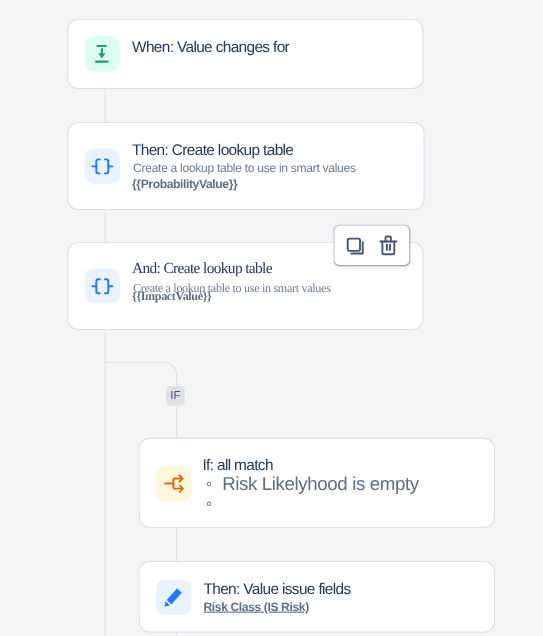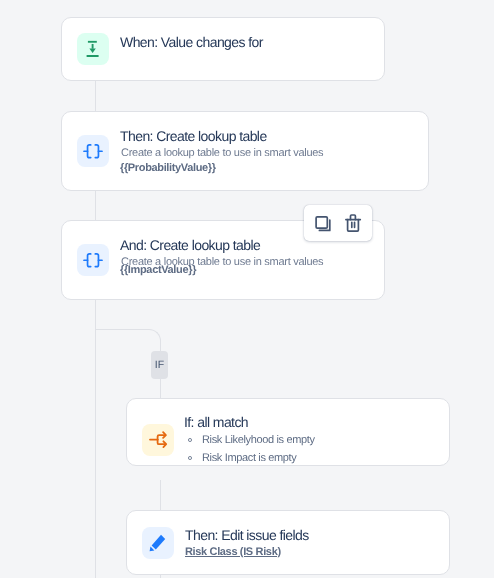--- a/index.html
+++ b/index.html
@@ -49,21 +49,21 @@
   .ifbadge{
     position:absolute;background:#DFE1E6;border-radius:4px;
     display:flex;align-items:center;justify-content:center;
     font-size:10.5px;letter-spacing:0.1px;color:#44546F;line-height:18px;
   }
 
   
   .bullet{position:absolute;width:6px;height:6px;line-height:0;}
   .bullet svg{display:block;}
   .cond-txt{
-    position:absolute;font-size:11px;letter-spacing:-0.35px;
+    position:absolute;font-size:17px;letter-spacing:-0.35px;
     color:#5E6C84;line-height:14px;white-space:nowrap;
   }
 
   
   .toolbar{
     position:absolute;background:#FFFFFF;border-radius:5px;
     box-shadow:0 1px 3px rgba(9,30,66,0.20), 0 0 1px rgba(9,30,66,0.30);
   }
   .tbtn{
     position:absolute;display:flex;align-items:center;justify-content:center;
@@ -77,55 +77,55 @@
 
   <div class="conn conn-v" style="left:95px;top:81px;height:30px;"></div>
   <div class="conn conn-v" style="left:95px;top:191px;height:29px;"></div>
   <div class="conn conn-v" style="left:95px;top:300px;height:278px;"></div>
 
   <div class="corner" style="left:95px;top:329px;width:65px;height:23px;"></div>
   <div class="conn conn-v" style="left:160px;top:368px;height:30px;"></div>
   <div class="conn conn-v" style="left:160px;top:480px;height:30px;"></div>
   <div class="conn conn-v" style="left:160px;top:575px;height:3px;"></div>
 
-  <div class="ifbadge" style="left:151px;top:351px;width:17px;height:28px;">
+  <div class="ifbadge" style="left:151px;top:351px;width:17px;height:18px;">
     <span>IF</span>
   </div>
 
   <div class="card" style="left:61px;top:17px;width:324px;height:64px;">
     <div class="iconbox" style="left:15px;top:15px;background:#DCFFF1;">
       <svg width="32" height="32" viewBox="0 0 32 32">
         <g stroke="#1F9A66" fill="none" stroke-linecap="butt">
           <line x1="10.9" y1="8.8" x2="19.8" y2="8.8" stroke-width="1.85"></line>
           <line x1="9.6" y1="23.0" x2="21.6" y2="23.0" stroke-width="2"></line>
           <line x1="15.6" y1="10.95" x2="15.6" y2="15.7" stroke-width="1.9"></line>
         </g>
         <path d="M12.4 15.4 L18.8 15.4 L15.6 20.1 Z" fill="#1F9A66"></path>
       </svg>
     </div>
     <div class="title" style="left:58px;top:16px;">When: Value changes for</div>
   </div>
 
-  <div class="card" style="left:61px;top:111px;width:368px;height:80px;">
+  <div class="card" style="left:61px;top:111px;width:325px;height:80px;">
     <div class="iconbox" style="left:15px;top:23px;background:#E9F2FF;">
       <svg width="32" height="32" viewBox="0 0 32 32">
         <g stroke="#1D7AFC" stroke-width="1.7" fill="none" stroke-linecap="round" stroke-linejoin="round">
           <path d="M13.7 9.9 L12.4 9.9 C11.3 9.9 10.55 10.6 10.55 11.6 L10.55 20.9 C10.55 21.9 11.3 22.6 12.4 22.6 L13.7 22.6"></path>
           <path d="M7.0 16.25 L10.55 16.25"></path>
           <path d="M18.3 9.9 L19.6 9.9 C20.7 9.9 21.45 10.6 21.45 11.6 L21.45 20.9 C21.45 21.9 20.7 22.6 19.6 22.6 L18.3 22.6"></path>
           <path d="M25.0 16.25 L21.45 16.25"></path>
         </g>
       </svg>
     </div>
     <div class="title" style="left:58px;top:16px;">Then: Create lookup table</div>
     <div class="sub" style="left:59px;top:34px;">Create a lookup table to use in smart values</div>
     <div class="sv" style="left:58px;top:49px;">{{ProbabilityValue}}</div>
   </div>
 
-  <div class="card" style="left:61px;top:220px;width:324px;height:80px;">
+  <div class="card" style="left:61px;top:220px;width:324px;height:80px;font-family:Liberation Serif, serif;">
     <div class="iconbox" style="left:15px;top:23px;background:#E9F2FF;">
       <svg width="32" height="32" viewBox="0 0 32 32">
         <g stroke="#1D7AFC" stroke-width="1.7" fill="none" stroke-linecap="round" stroke-linejoin="round">
           <path d="M13.7 9.9 L12.4 9.9 C11.3 9.9 10.55 10.6 10.55 11.6 L10.55 20.9 C10.55 21.9 11.3 22.6 12.4 22.6 L13.7 22.6"></path>
           <path d="M7.0 16.25 L10.55 16.25"></path>
           <path d="M18.3 9.9 L19.6 9.9 C20.7 9.9 21.45 10.6 21.45 11.6 L21.45 20.9 C21.45 21.9 20.7 22.6 19.6 22.6 L18.3 22.6"></path>
           <path d="M25.0 16.25 L21.45 16.25"></path>
         </g>
       </svg>
     </div>
@@ -149,21 +149,21 @@
           <path d="M5.9 8.55 L20.3 8.55"></path>
           <path d="M7.6 8.55 L7.6 19.1 C7.6 19.65 8.05 20.1 8.6 20.1 L17.4 20.1 C17.95 20.1 18.4 19.65 18.4 19.1 L18.4 8.55"></path>
           <path d="M10.5 8.55 L10.5 5.0 C10.5 4.45 10.95 4.0 11.5 4.0 L14.4 4.0 C14.95 4.0 15.4 4.45 15.4 5.0 L15.4 8.55"></path>
           <path d="M11.8 11.4 L11.8 16.3"></path>
           <path d="M14.55 11.4 L14.55 16.3"></path>
         </g>
       </svg>
     </div>
   </div>
 
-  <div class="card" style="left:126px;top:398px;width:324px;height:68px;">
+  <div class="card" style="left:126px;top:398px;width:324px;height:82px;">
     <div class="iconbox" style="left:15px;top:25px;background:#FFF7DC;">
       <svg width="32" height="32" viewBox="0 0 32 32">
         <g stroke="#E56910" stroke-width="1.8" fill="none" stroke-linecap="round" stroke-linejoin="round">
           <path d="M8.0 15.6 L15.6 15.6"></path>
           <path d="M15.6 15.6 L15.6 12.4 C15.6 11.6 16.2 11.05 17.0 11.05 L22.6 11.05"></path>
           <path d="M15.6 15.6 L15.6 18.9 C15.6 19.7 16.2 20.2 17.0 20.2 L22.9 20.2"></path>
           <path d="M21.1 8.1 L23.9 11.05 L21.1 13.9"></path>
           <path d="M21.4 17.3 L24.2 20.2 L21.4 23.1"></path>
         </g>
       </svg>
@@ -173,29 +173,28 @@
         <svg width="6" height="6" viewBox="0 0 6 6">
           <circle cx="3" cy="3" r="1.55" fill="none" stroke="#7A869A" stroke-width="1"></circle>
         </svg>
       </div>
     <div class="cond-txt" style="left:75px;top:33.6px;">Risk Likelyhood is empty</div>
     <div class="bullet" style="left:59.7px;top:56.0px;">
         <svg width="6" height="6" viewBox="0 0 6 6">
           <circle cx="3" cy="3" r="1.55" fill="none" stroke="#7A869A" stroke-width="1"></circle>
         </svg>
       </div>
-    <div class="cond-txt" style="left:75px;top:51.7px;">Risk Impact is empty</div>
   </div>
 
   <div class="card" style="left:126px;top:510px;width:324px;height:65px;">
     <div class="iconbox" style="left:15px;top:16px;background:#E9F2FF;">
       <svg width="32" height="32" viewBox="0 0 32 32">
         <g fill="#1D7AFC">
           <path d="M19.0 7.7 L23.2 11.9 L13.8 22.6 L9.6 18.4 Z"></path>
           <path d="M8.5 19.5 L12.4 23.4 L7.6 24.3 Z"></path>
         </g>
       </svg>
     </div>
-    <div class="title" style="left:58px;top:16px;">Then: Edit issue fields</div>
+    <div class="title" style="left:58px;top:16px;">Then: Value issue fields</div>
     <div class="sv" style="left:58px;top:34px;text-decoration:underline;">Risk Class (IS Risk)</div>
   </div>
 
 </div>
 
 </body></html>

